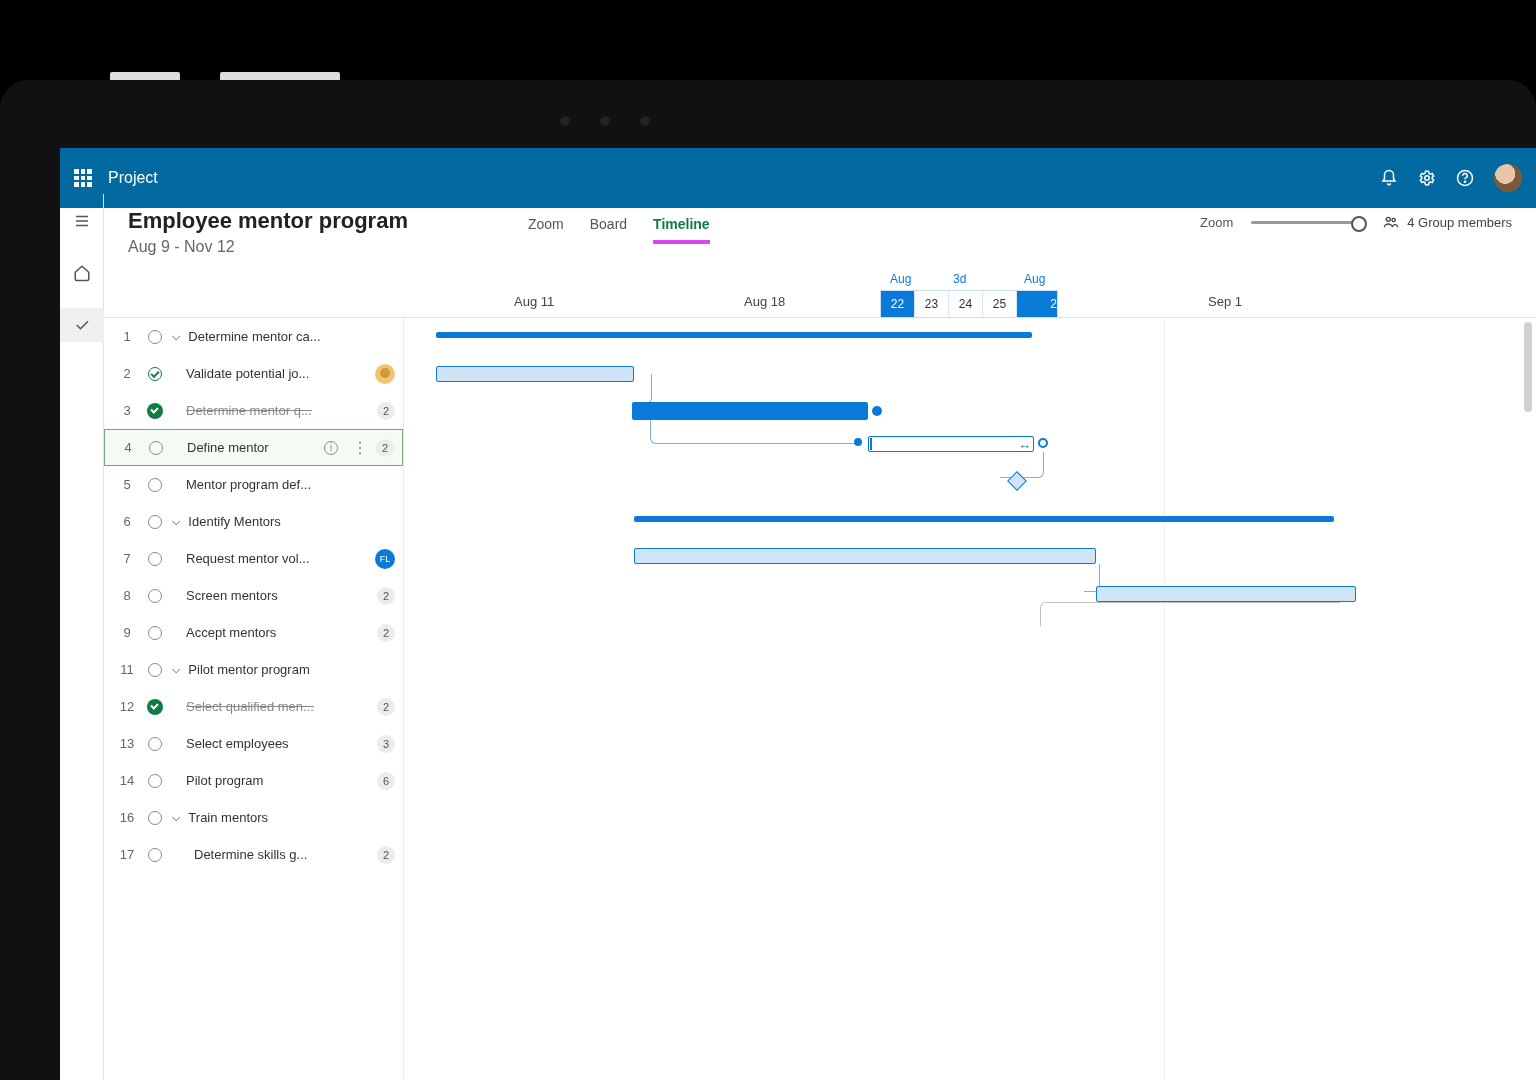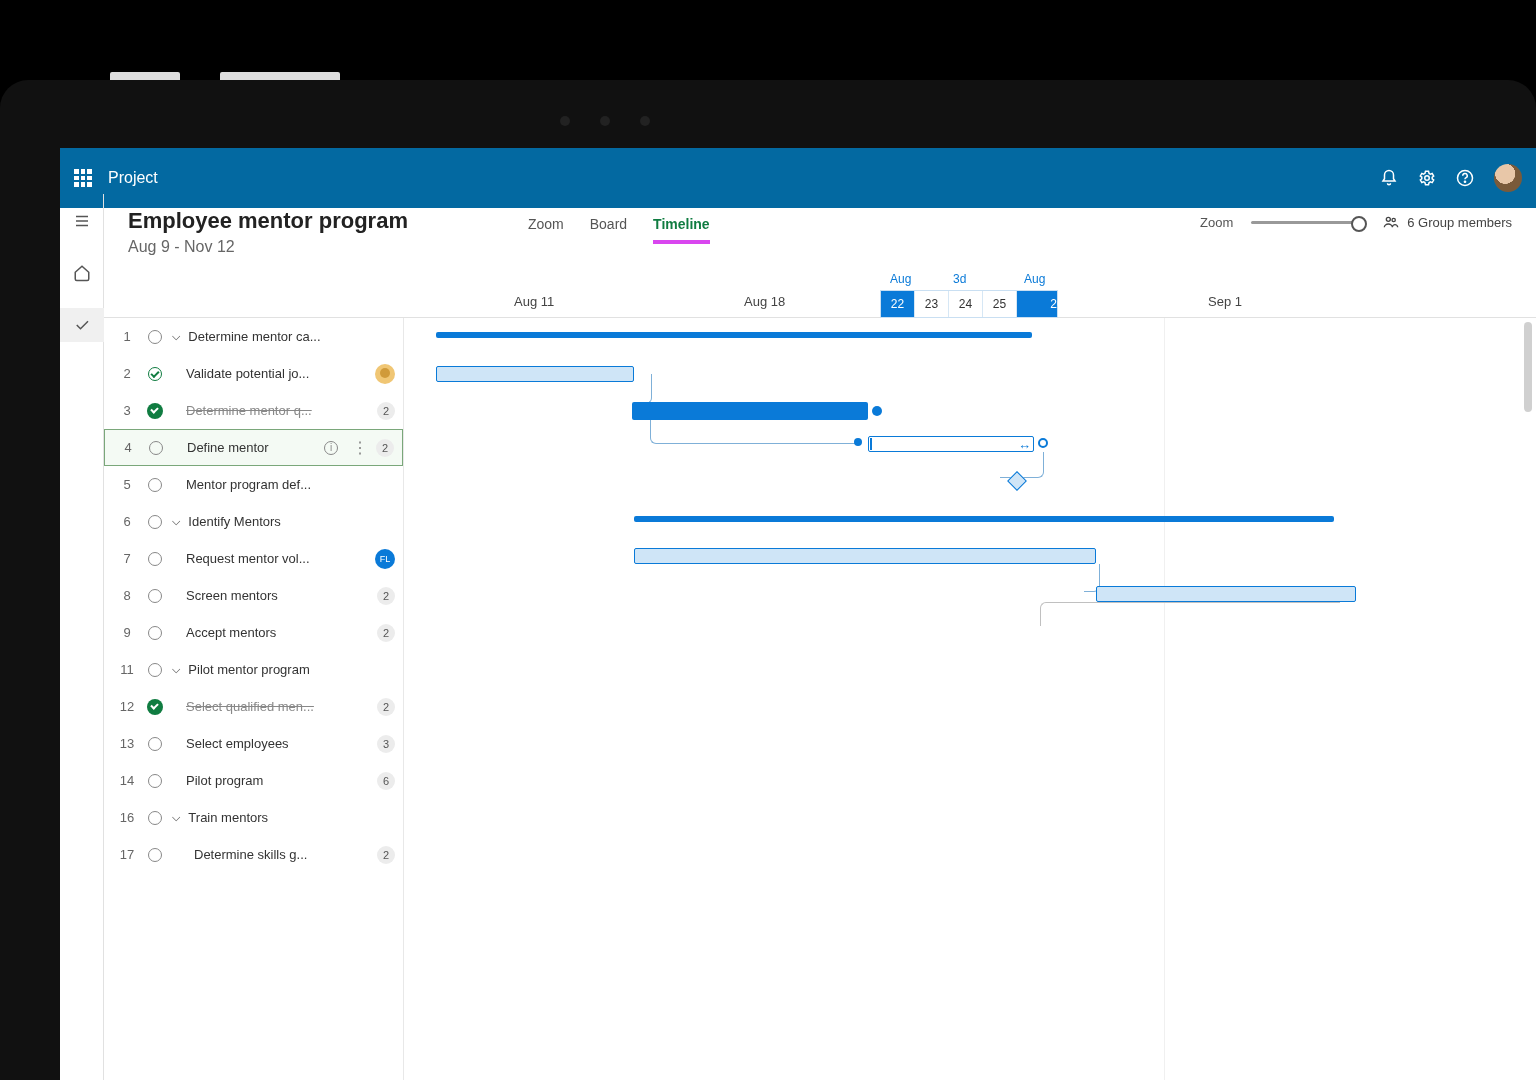--- a/index.html
+++ b/index.html
@@ -194,21 +194,21 @@
           <div class="zoom-wrap">
             <span>Zoom</span>
             <div class="slider"></div>
           </div>
           <div class="members">
             <svg class="ricon" style="width:16px;height:16px" viewBox="0 0 24 24" fill="none" stroke="currentColor" stroke-width="2">
                 <circle cx="8" cy="8" r="3"></circle>
                 <circle cx="16" cy="9" r="2.5"></circle>
                 <path d="M2 20c0-3 3-5 6-5s6 2 6 5M14 20c0-2 2-4 4-4s4 2 4 4"></path>
               </svg>
-            <span>6 Group members</span>
+            <span>4 Group members</span>
           </div>
         </div>
       </div>
 
       <div class="timeline-scale">
         <div class="scale-date" style="left:410px">Aug 11</div>
         <div class="scale-date" style="left:640px">Aug 18</div>
         <div class="scale-date" style="left:1104px">Sep 1</div>
         <div class="scale-month" style="left:786px">Aug</div>
         <div class="scale-month" style="left:849px">3d</div>

